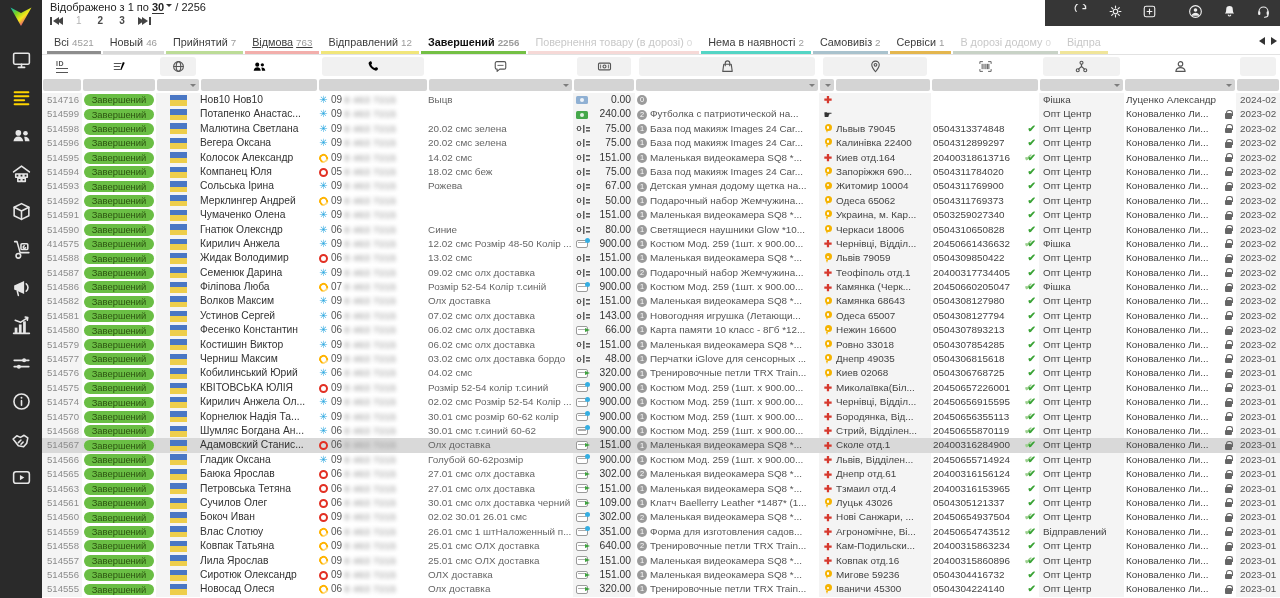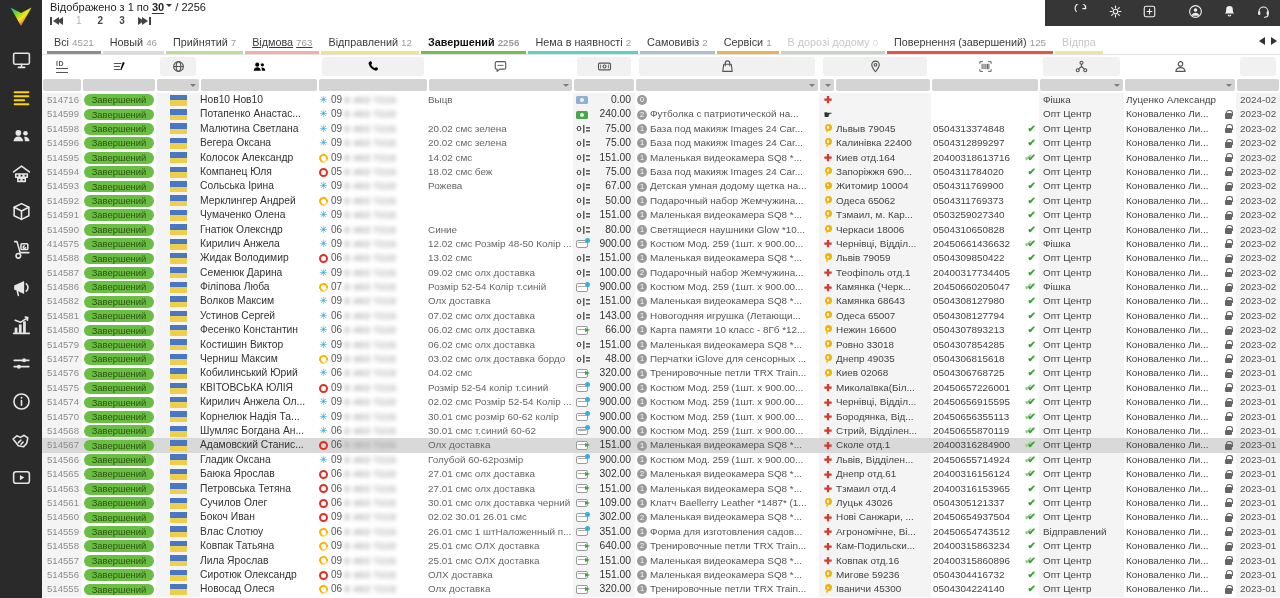--- a/index.html
+++ b/index.html
@@ -277,25 +277,25 @@
         </div>
     </div>
 
     <div class="tabbar" id="tabbar">
       <div class="tab" style="border-bottom-color: rgb(141, 141, 141);"><span>Всі</span><span class="cnt">4521</span></div>
         <div class="tab" style="border-bottom-color: rgb(217, 217, 217);"><span>Новый</span><span class="cnt">46</span></div>
         <div class="tab" style="border-bottom-color: rgb(188, 220, 151);"><span>Прийнятий</span><span class="cnt">7</span></div>
         <div class="tab" style="border-bottom-color: rgb(242, 174, 171); text-decoration: underline;"><span>Відмова</span><span class="cnt">763</span></div>
         <div class="tab" style="border-bottom-color: rgb(241, 230, 122);"><span>Відправлений</span><span class="cnt">12</span></div>
         <div class="tab active" style="border-bottom-color: rgb(116, 192, 68);"><span>Завершений</span><span class="cnt">2256</span></div>
+        <div class="tab disabled" style="border-bottom-color: rgb(246, 217, 215);"><span>Повернення товару (в дорозі)</span><span class="cnt">0</span></div>
         <div class="tab" style="border-bottom-color: rgb(84, 213, 197);"><span>Нема в наявності</span><span class="cnt">2</span></div>
         <div class="tab" style="border-bottom-color: rgb(169, 194, 205);"><span>Самовивіз</span><span class="cnt">2</span></div>
         <div class="tab" style="border-bottom-color: rgb(228, 182, 78);"><span>Сервіси</span><span class="cnt">1</span></div>
         <div class="tab disabled" style="border-bottom-color: rgb(200, 210, 198);"><span>В дорозі додому</span><span class="cnt">0</span></div>
-        <div class="tab" style="border-bottom-color: rgb(226, 86, 74);"><span>Повернення (завершений)</span><span class="cnt">125</span></div>
         <div class="tab disabled" style="border-bottom-color: rgb(240, 229, 154);"><span>Відпра</span></div>
         <div class="tabnav">
         <span class="tri-l"></span>
         <span class="tri-r"></span>
       </div>
     </div>
 
     <div class="thead" id="thead">
         <div class="hcell" style="width:40px">
           <span class="hid">
@@ -827,21 +827,21 @@
             <span>151.00</span>
           </div>
     <div class="cell c-pr" style="width:184px">
             <span class="qty">1</span>
             <span style="overflow:hidden;white-space:nowrap">Маленькая видеокамера SQ8 *...</span>
           </div>
     <div class="cell c-lo shade" style="width:112px">
             <span class="licon">
               <span class="pin"></span>
             </span>
-            <span style="overflow:hidden;white-space:nowrap">Тзмаил, м. Кар...</span>
+            <span style="overflow:hidden;white-space:nowrap">Украина, м. Кар...</span>
           </div>
     <div class="cell c-tr" style="width:108px">
             <span>0503259027340</span>
             <span class="ck">✔</span>
           </div>
     <div class="cell c-sr shade" style="width:85px">Опт Центр</div>
     <div class="cell c-mg" style="width:112px">
             <span style="overflow:hidden;white-space:nowrap">Коноваленко Ли...</span>
             <span class="lock"></span>
           </div>

